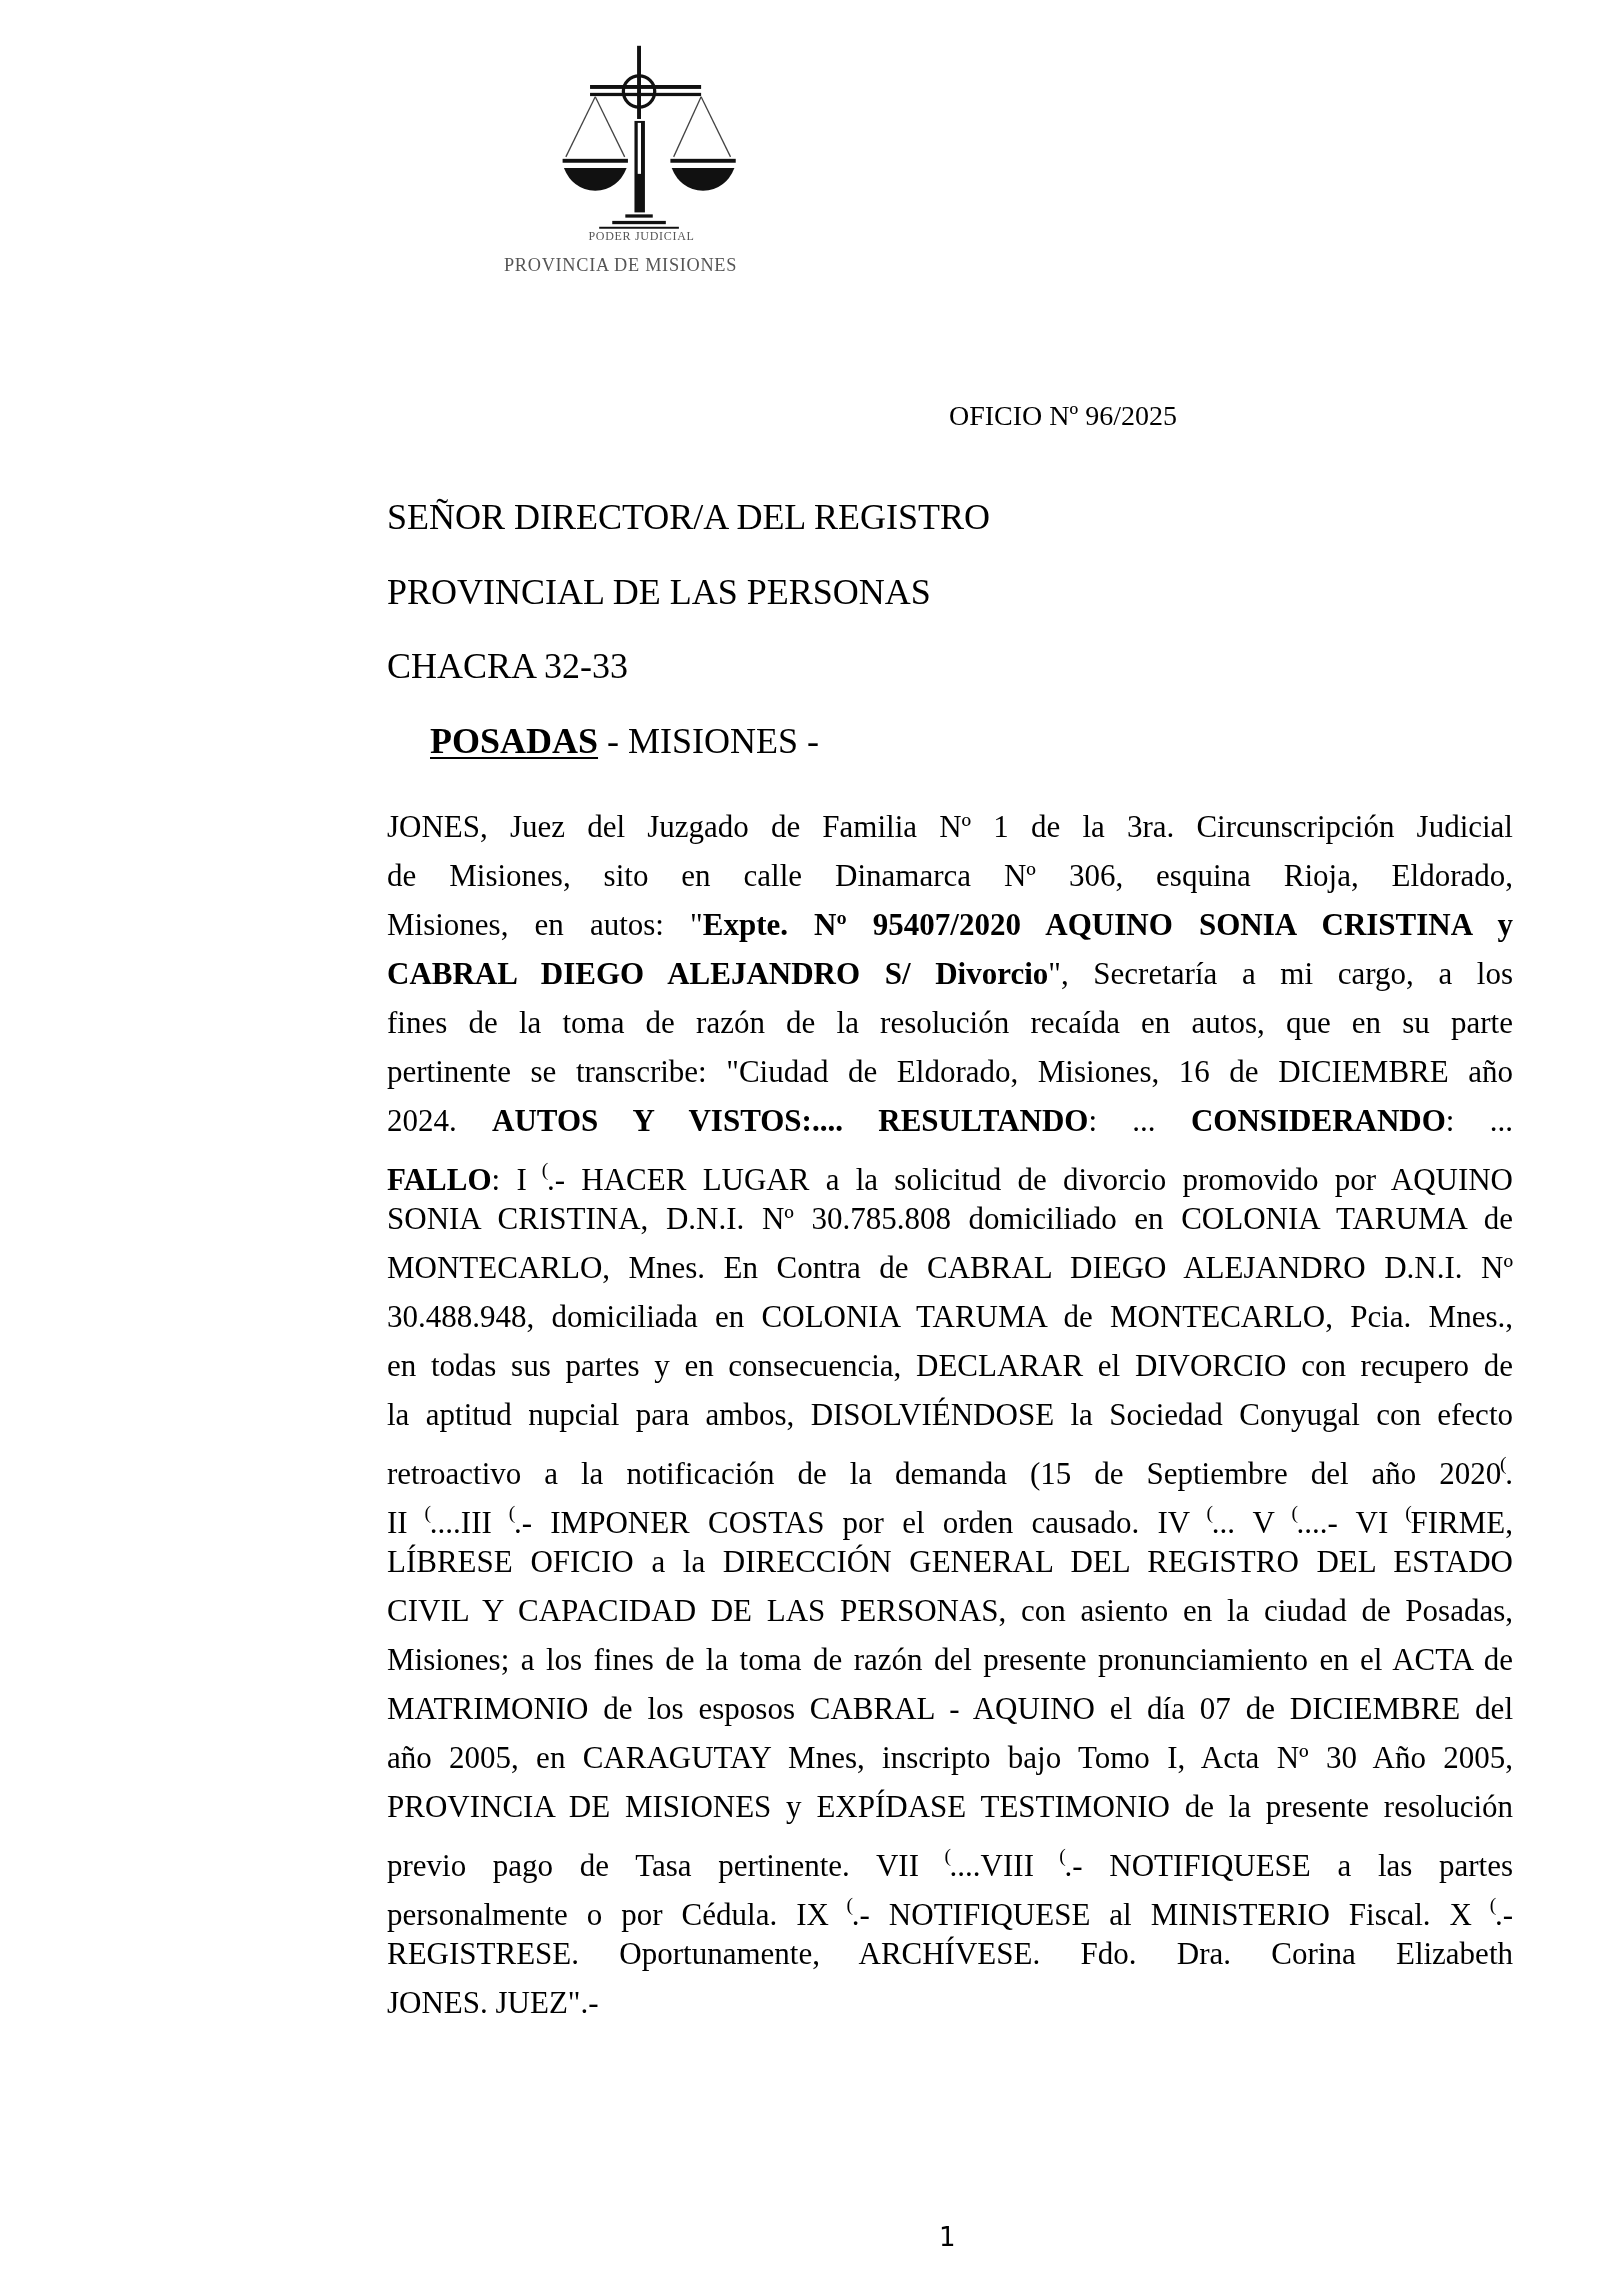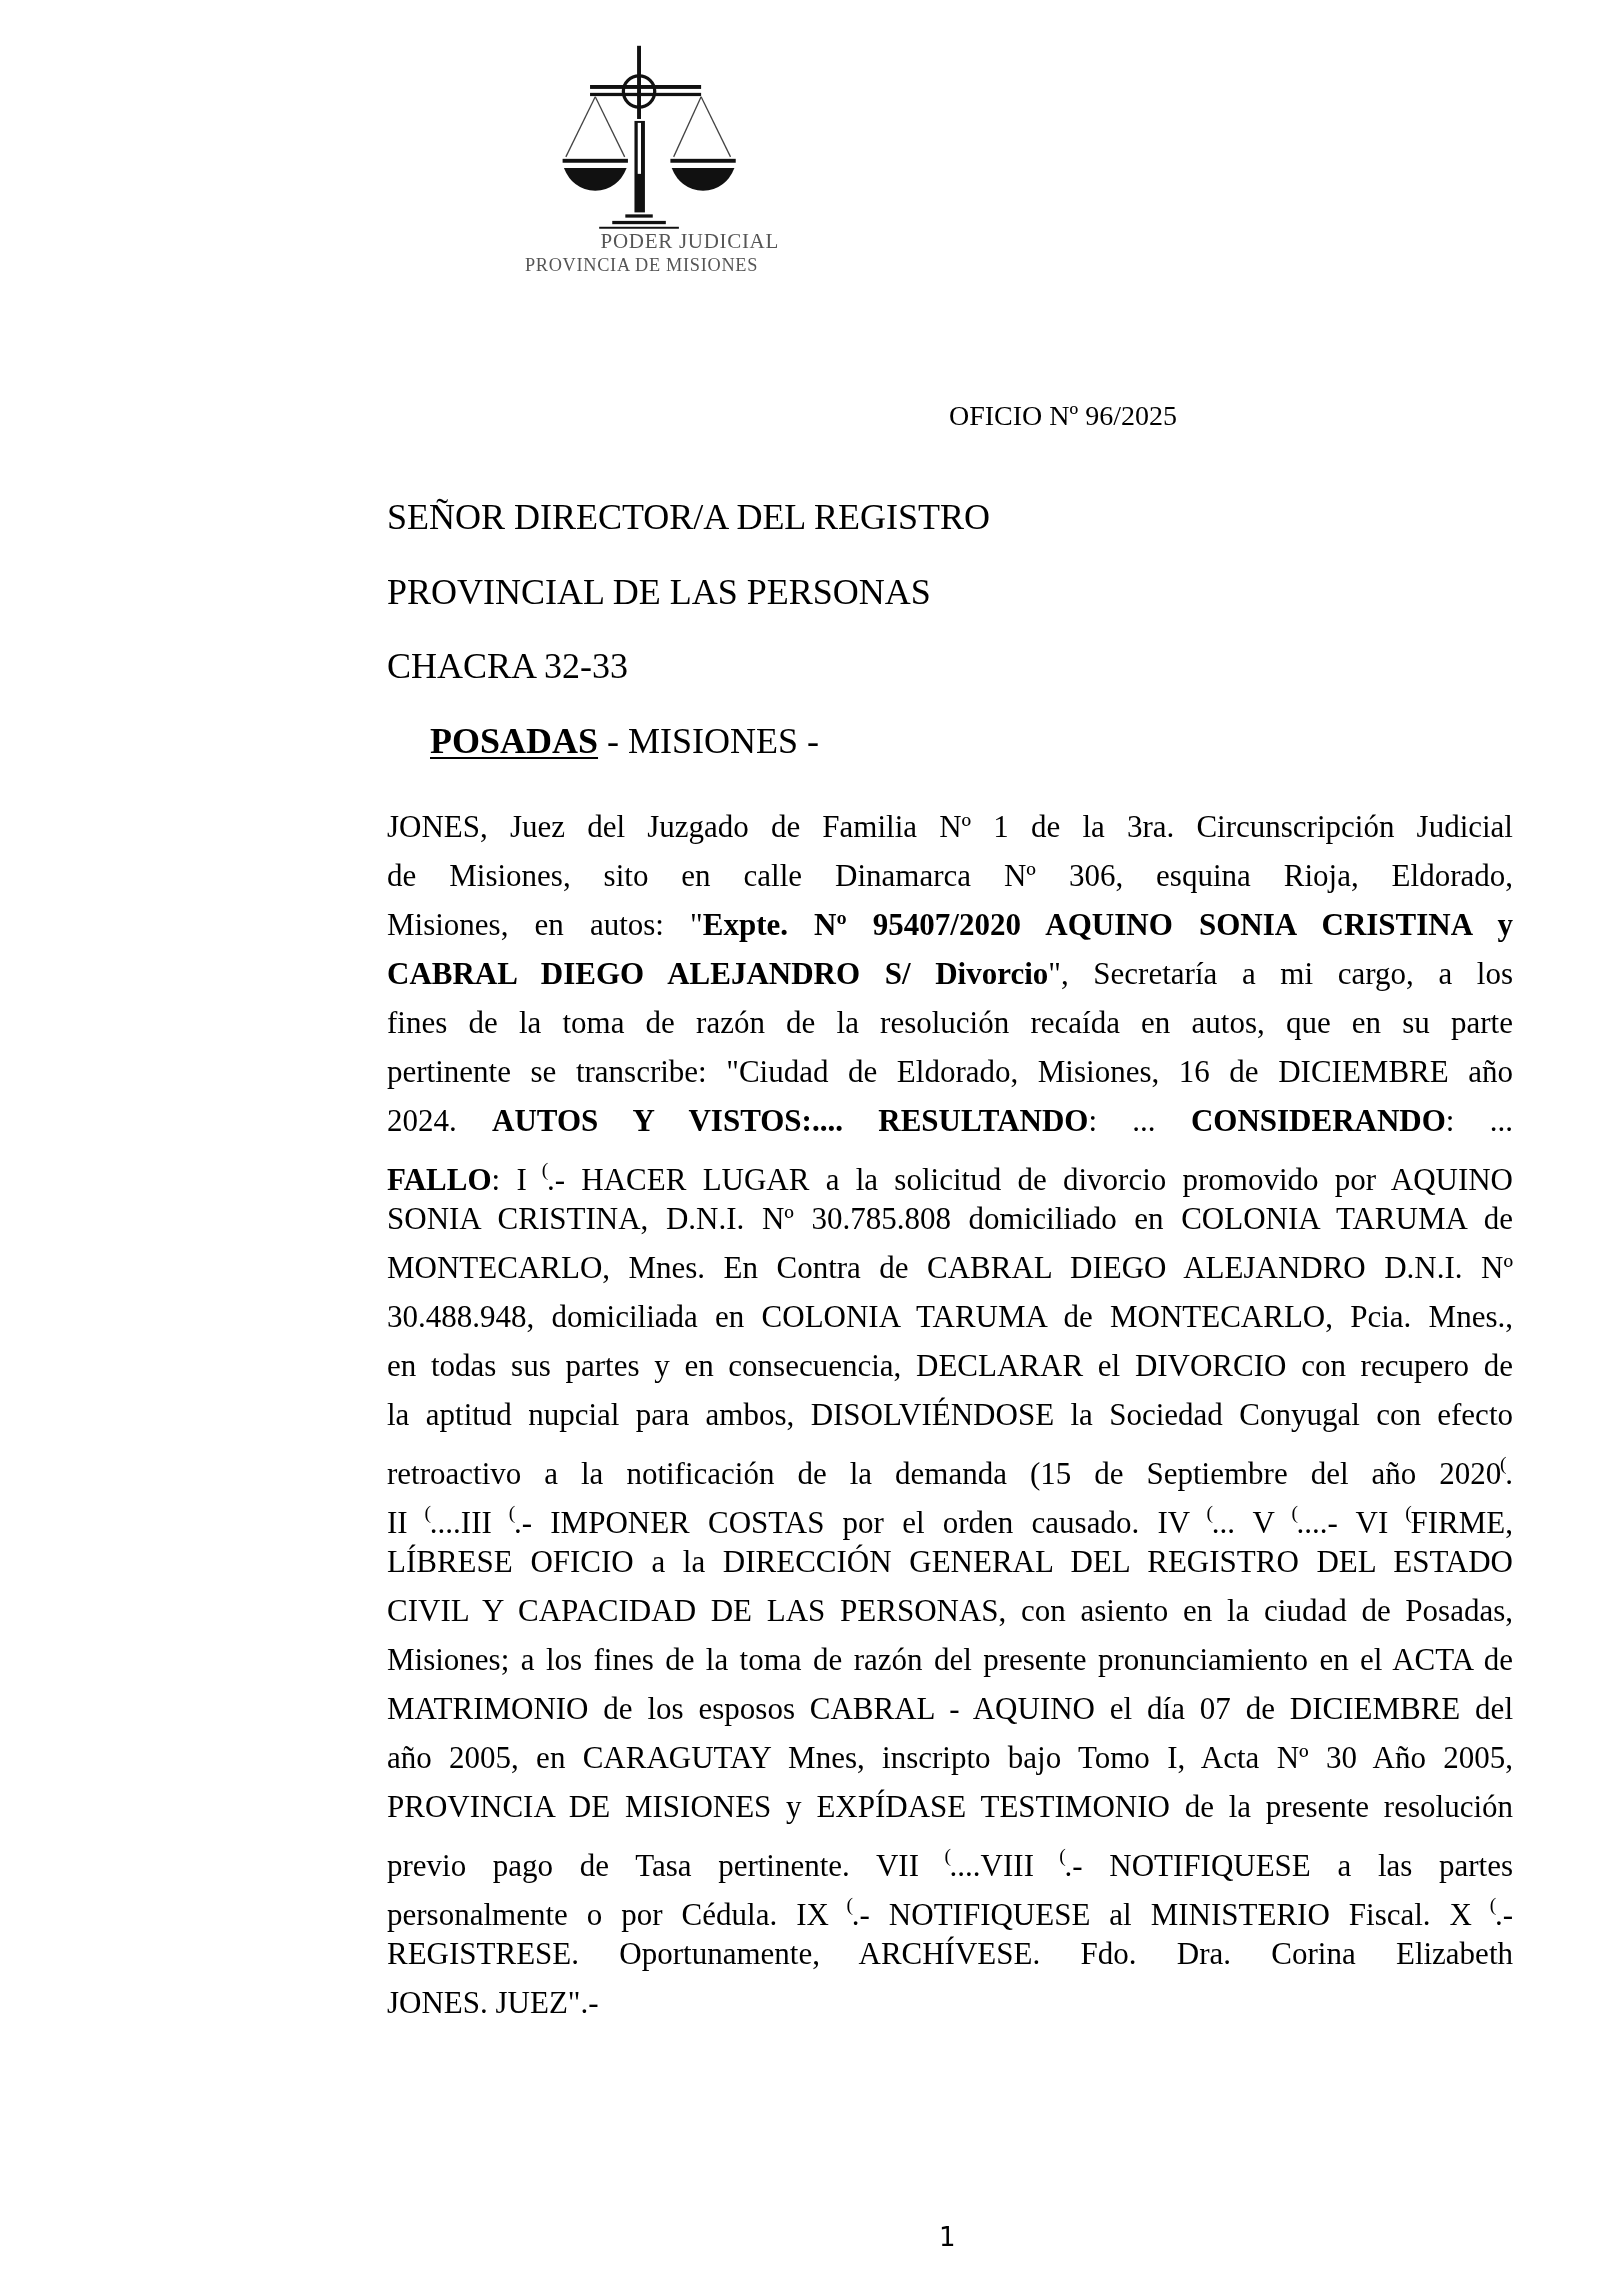--- a/index.html
+++ b/index.html
@@ -1,22 +1,22 @@
 <!DOCTYPE html>
 <html style="font-size:10.5px"><head>
   <meta charset="utf-8">
   <style>
     html, body { margin: 0; padding: 0; background: #ffffff; }
     body { width: 1623px; height: 2295px; position: relative; overflow: hidden;
            font-family: "Liberation Serif", "DejaVu Serif", serif; color: #000; }
     .logo { position: absolute; left: 504px; top: 39px; width: 275px; height: 249px; }
     .logo svg { position: absolute; left: 39px; top: 0; }
-    .logo-line1 { position: absolute; left: 0; width: 275px; top: 190px; text-align: right;
-                  font-size: 21px; color: #555; letter-spacing: 0.7px; }
-    .logo-line2 { position: absolute; left: 0; width: 275px; top: 216px; text-align: center;
+    .logo-line1 { position: absolute; left: 0; width: 275px; top: 190px; text-align: center;
+                  font-size: 12px; color: #555; letter-spacing: 0.7px; }
+    .logo-line2 { position: absolute; left: 0; width: 275px; top: 216px; text-align: left;
                   font-size: 18.3px; color: #555; letter-spacing: 0.7px; }
     .oficio { position: absolute; left: 949px; top: 400px; font-size: 28px; font-weight: normal; }
     .addr { position: absolute; left: 387px; font-size: 36px; }
     .addr .u { font-weight: bold; text-decoration: underline; text-decoration-thickness: 2px; text-underline-offset: 3.9px; margin-left: 43px; }
     .body-text { position: absolute; left: 387px; width: 1126px; top: 802px; font-size: 31px; line-height: 49px; }
     .line { display: block; text-align: justify; text-align-last: justify; white-space: nowrap; height: 49px; }
     .line.last { text-align-last: left; }
     .line.indent { padding-left: 164px; }
     .b { font-weight: bold; }
     .bu { font-weight: bold; text-decoration-thickness: 2px; text-underline-offset: 3.9px; }

